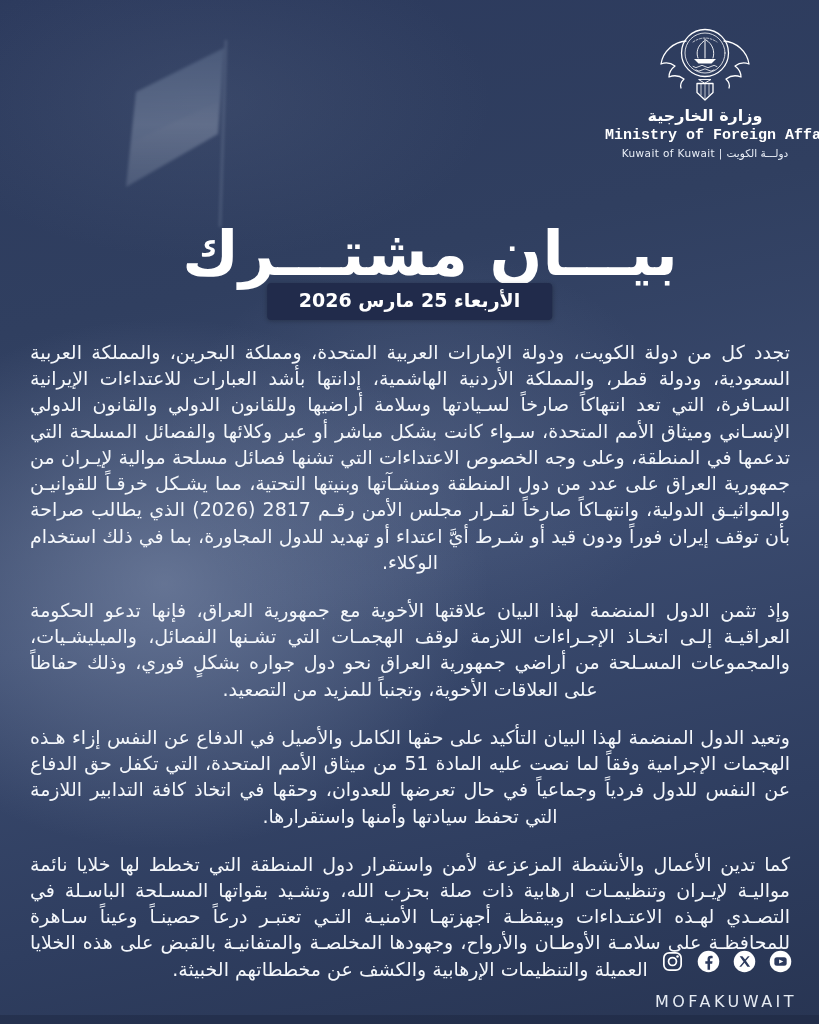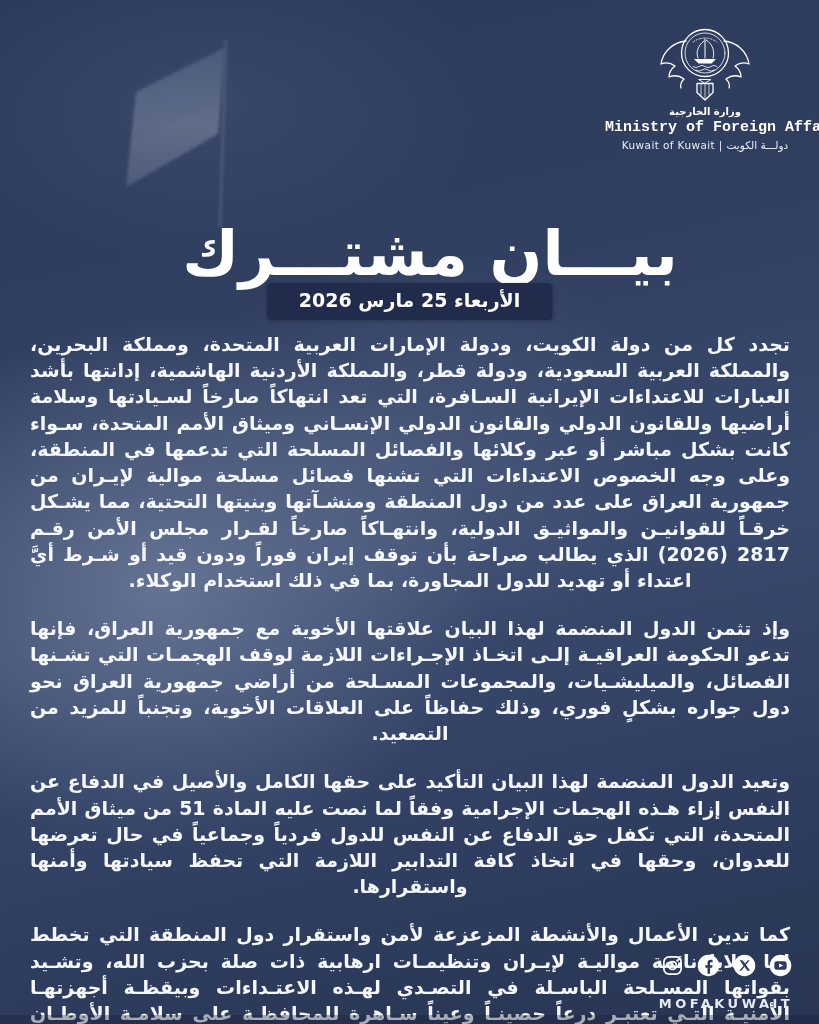--- a/index.html
+++ b/index.html
@@ -11,41 +11,41 @@
       radial-gradient(ellipse 45% 28% at 52% 44%, rgba(118,132,164,.28), rgba(118,132,164,0) 70%),
       radial-gradient(ellipse 50% 22% at 25% 10%, rgba(98,112,142,.22), rgba(98,112,142,0) 70%),
       linear-gradient(168deg,#2c3a5d 0%,#303f60 28%,#3a4a6e 55%,#2f3e60 80%,#283553 100%);
   }
   .bottom-strip{position:absolute;left:0;right:0;bottom:0;height:9px;background:rgba(24,32,54,.35);}
   
   .flag-art{position:absolute;left:18px;top:22px;opacity:.55;filter:blur(1.6px);}
   
   .logo-block{position:absolute;top:24px;right:14px;width:200px;text-align:center;}
   .emblem{display:block;margin:0 auto 4px auto;}
-  .ministry-ar{font-size:10px;font-weight:700;letter-spacing:.5px;}
+  .ministry-ar{font-size:16px;font-weight:700;letter-spacing:.5px;}
   .ministry-en{font-family:Liberation Mono, monospace;font-size:15px;font-weight:700;margin-top:2px;white-space:nowrap;}
   .state-line{font-size:10.5px;margin-top:3px;color:#e9eef6;letter-spacing:.4px;}
   
   .title{position:absolute;top:178px;left:0;right:0;text-align:center;font-size:62px;font-weight:700;line-height:1.1;padding-left:41px;}
   .date-badge{
     position:absolute;top:283px;left:50%;transform:translateX(-50%);
     background:#212b4b;border-radius:4px;padding:6px 32px 9px 32px;
     font-size:19px;font-weight:700;direction:rtl;box-shadow:0 1px 4px rgba(0,0,0,.25);
   }
   
   .body-text{position:absolute;top:331px;left:30px;right:29px;}
   .body-text p{
-    margin:0 0 22px 0;direction:rtl;text-align:justify;text-align-last:center;
-    font-size:19px;font-weight:700;line-height:1.38;color:#f4f7fb;
+    margin:8px 0 22px 0;direction:rtl;text-align:justify;text-align-last:center;
+    font-size:19px;font-weight:400;line-height:1.38;color:#f4f7fb;
   }
   
   .footer{position:absolute;right:14px;bottom:13px;width:158px;text-align:center;}
   .social-row{display:flex;justify-content:center;gap:11px;}
   .social-btn{display:block;width:25px;height:25px;cursor:pointer;}
-  .handle{margin-top:18px;font-size:13px;letter-spacing:3.5px;color:#e6ebf3;font-weight:700;}
+  .handle{margin-top:18px;font-size:16px;letter-spacing:3.5px;color:#e6ebf3;font-weight:400;}
 </style>
 </head>
 <body>
 
 <div class="page">
 
   <svg class="flag-art" width="260" height="210" viewBox="0 0 260 210" aria-hidden="true">
     <defs>
       <linearGradient id="fg" x1="0" y1="0" x2="0" y2="1">
         <stop offset="0" stop-color="#7f91ad" stop-opacity=".45"></stop>

